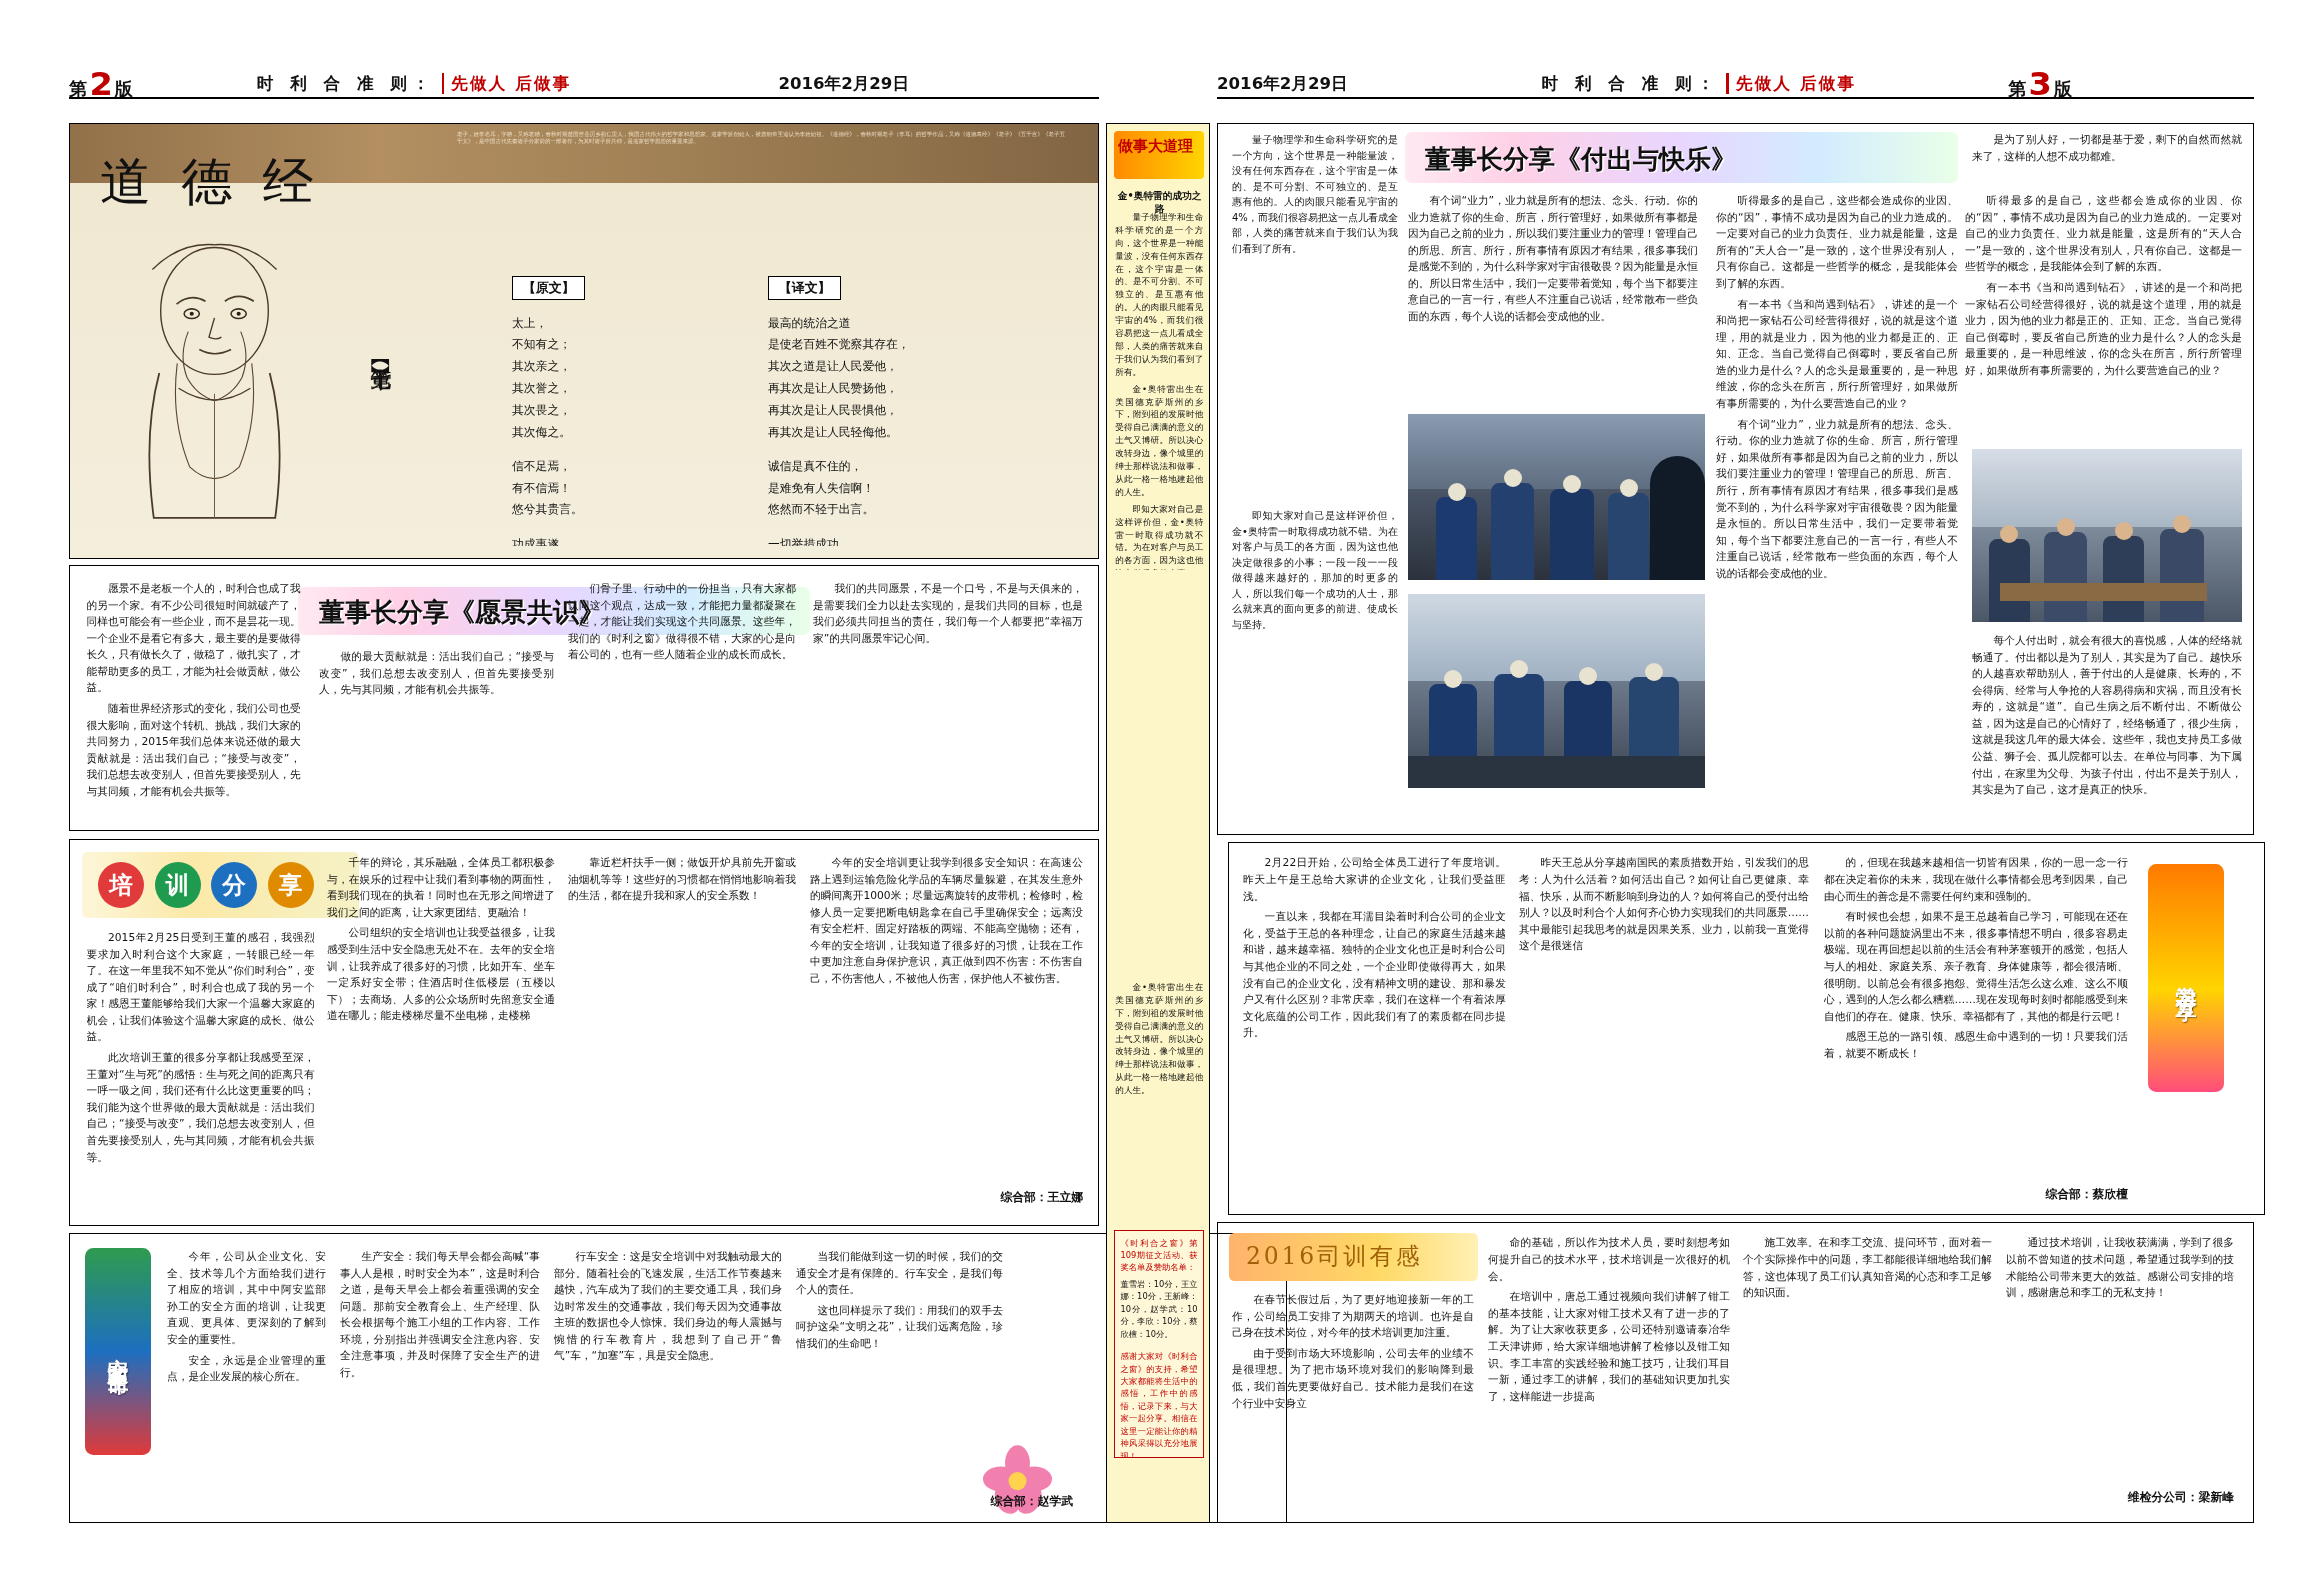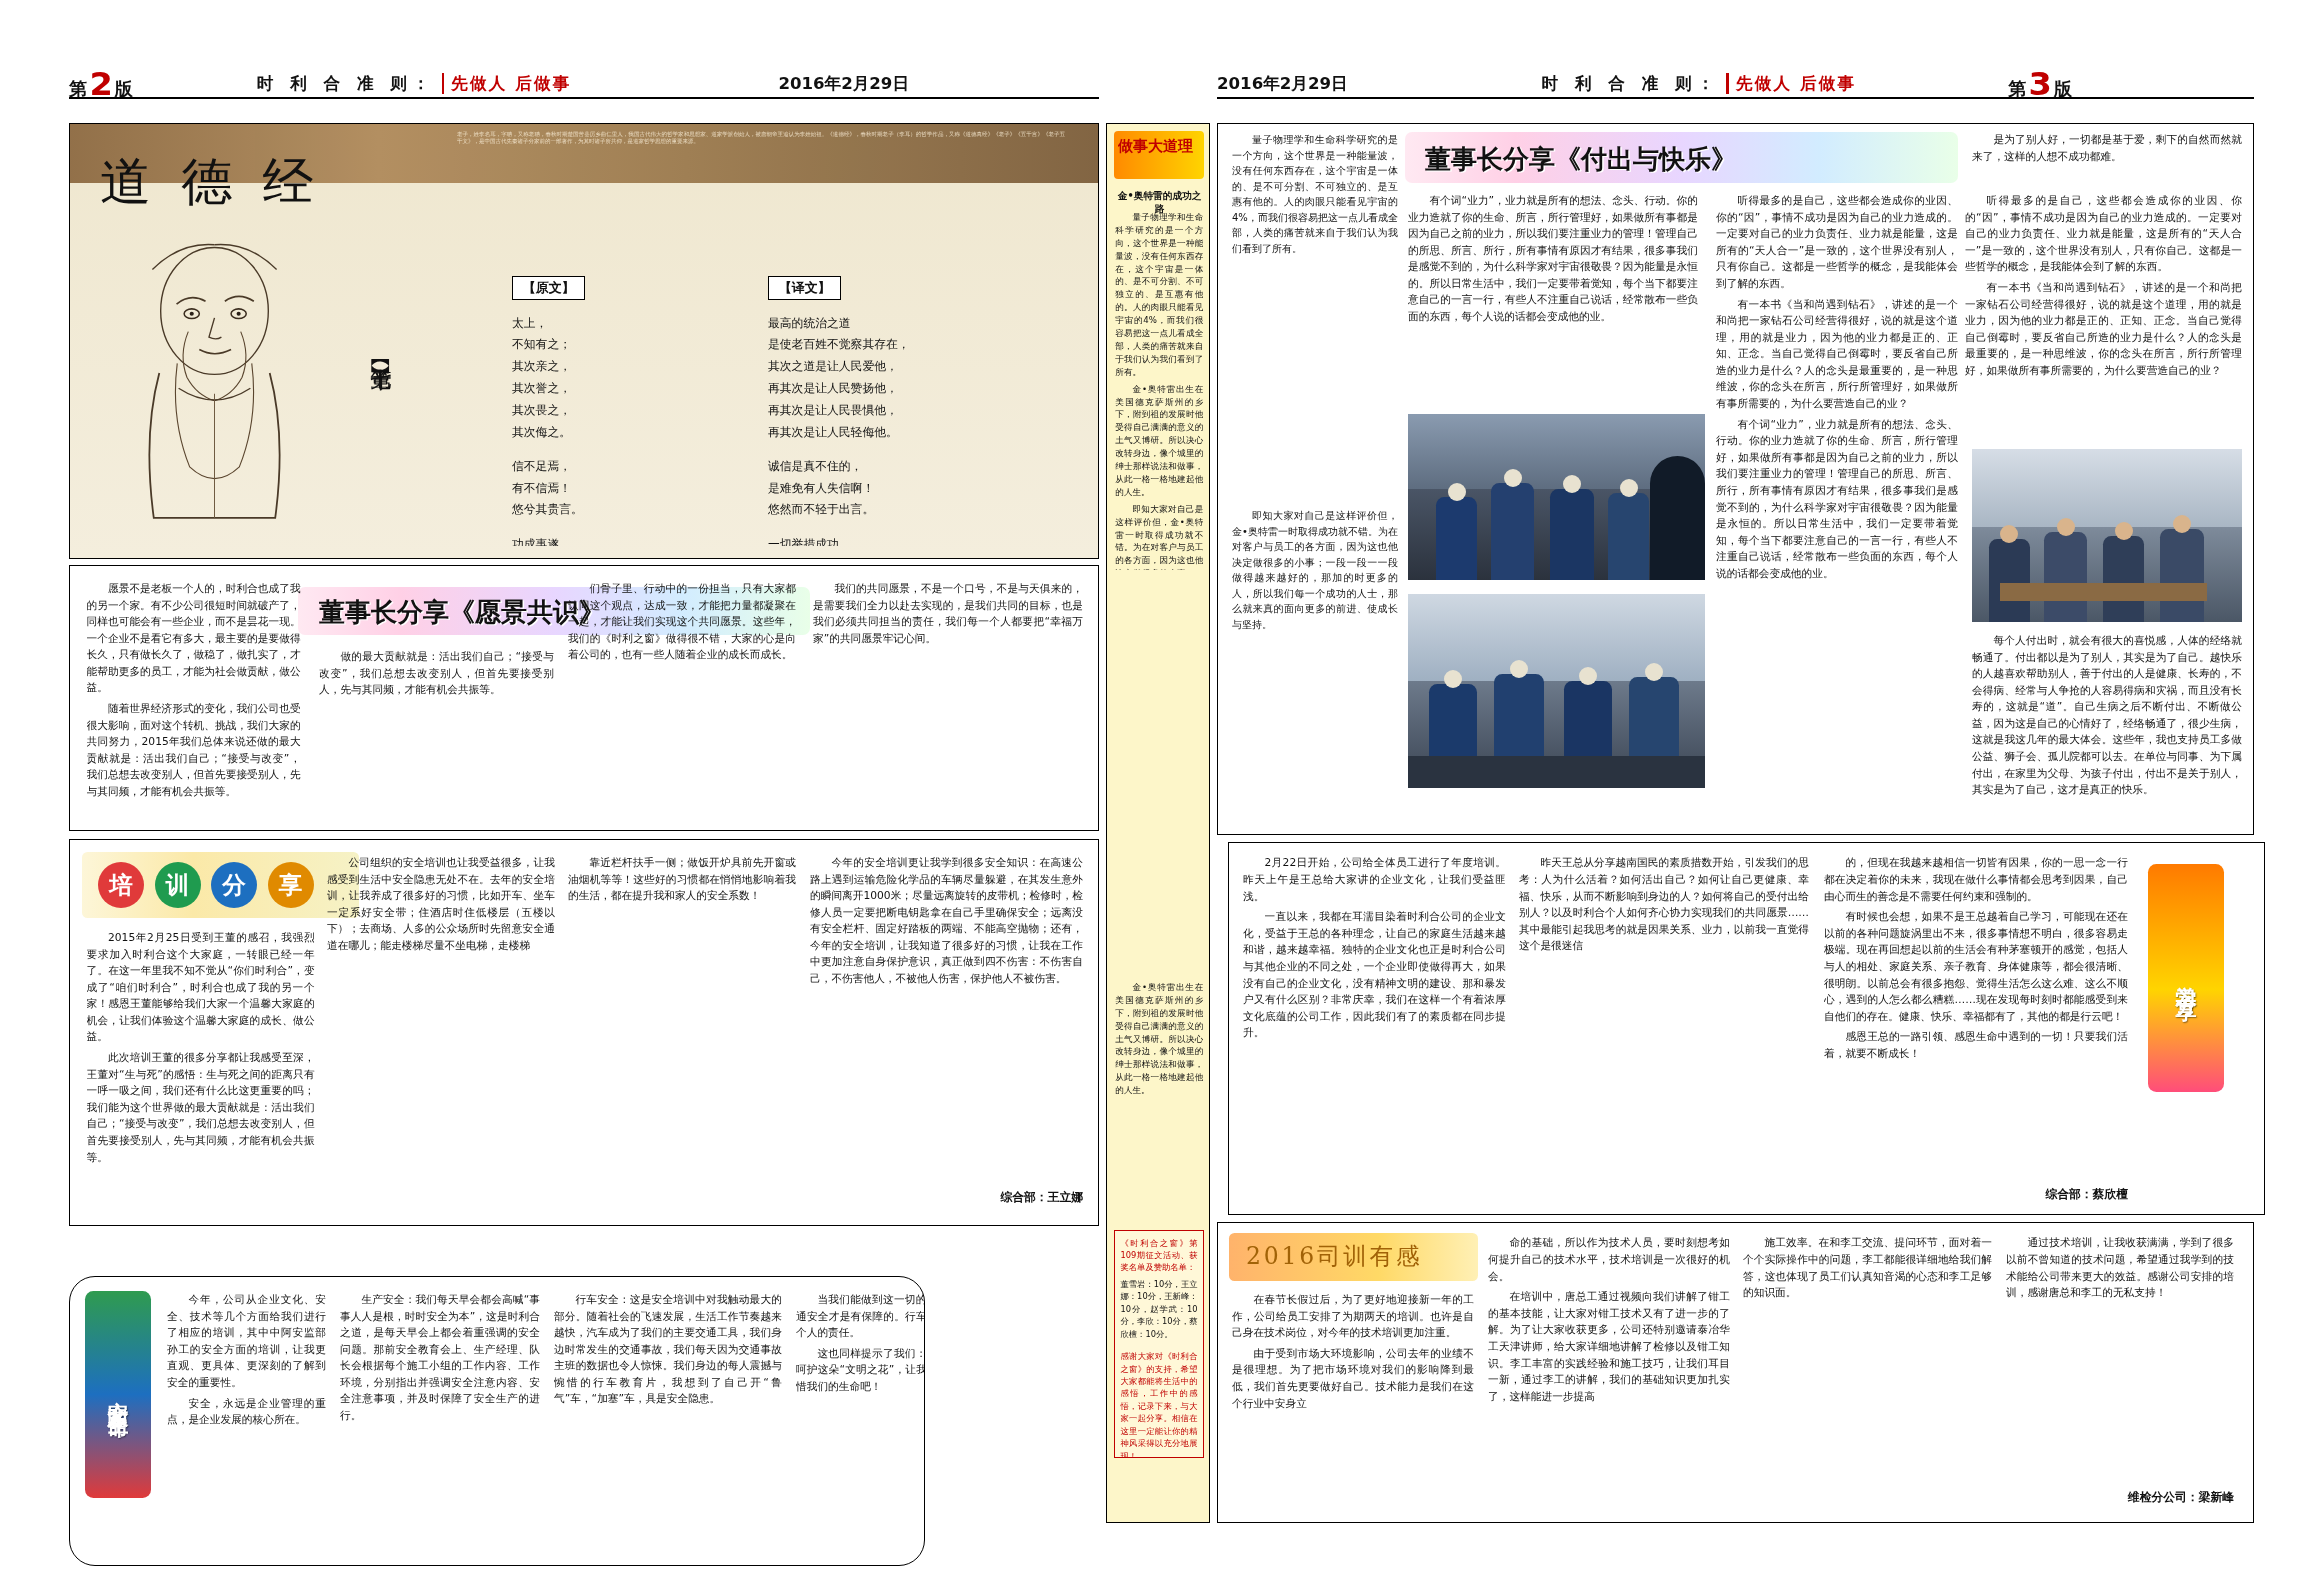--- a/index.html
+++ b/index.html
@@ -237,32 +237,33 @@
       <span class="circle-word" style="background:#1f9b4f">训</span>
       <span class="circle-word" style="background:#1d6fc0">分</span>
       <span class="circle-word" style="background:#e08a00">享</span>
     </div>
 
     <div class="plain col-text" style="left:16.6px;top:90px;width:228px;height:277px;">
       <p>2015年2月25日受到王董的感召，我强烈要求加入时利合这个大家庭，一转眼已经一年了。在这一年里我不知不觉从“你们时利合”，变成了“咱们时利合”，时利合也成了我的另一个家！感恩王董能够给我们大家一个温馨大家庭的机会，让我们体验这个温馨大家庭的成长、做公益。</p>
       <p>此次培训王董的很多分享都让我感受至深，王董对“生与死”的感悟：生与死之间的距离只有一呼一吸之间，我们还有什么比这更重要的吗；我们能为这个世界做的最大贡献就是：活出我们自己；“接受与改变”，我们总想去改变别人，但首先要接受别人，先与其同频，才能有机会共振等。</p>
     </div>
     <div class="plain col-text" style="left:257px;top:15px;width:228px;height:351px;">
+      <p>千年的辩论，其乐融融，全体员工都积极参与，在娱乐的过程中让我们看到事物的两面性，看到我们现在的执着！同时也在无形之间增进了我们之间的距离，让大家更团结、更融洽！</p>
       <p>公司组织的安全培训也让我受益很多，让我感受到生活中安全隐患无处不在。去年的安全培训，让我养成了很多好的习惯，比如开车、坐车一定系好安全带；住酒店时住低楼层（五楼以下）；去商场、人多的公众场所时先留意安全通道在哪儿；能走楼梯尽量不坐电梯，走楼梯</p>
     </div>
     <div class="plain col-text" style="left:498px;top:15px;width:228px;height:351px;">
       <p>靠近栏杆扶手一侧；做饭开炉具前先开窗或油烟机等等！这些好的习惯都在悄悄地影响着我的生活，都在提升我和家人的安全系数！</p>
     </div>
     <div class="plain col-text" style="left:740px;top:15px;width:273px;height:325px;">
       <p>今年的安全培训更让我学到很多安全知识：在高速公路上遇到运输危险化学品的车辆尽量躲避，在其发生意外的瞬间离开1000米；尽量远离旋转的皮带机；检修时，检修人员一定要把断电钥匙拿在自己手里确保安全；远离没有安全栏杆、固定好踏板的两端、不能高空抛物；还有，今年的安全培训，让我知道了很多好的习惯，让我在工作中更加注意自身保护意识，真正做到四不伤害：不伤害自己，不伤害他人，不被他人伤害，保护他人不被伤害。</p>
     </div>
     <div class="plain sig" style="left:740px;top:346px;width:273px;">综合部：王立娜</div>
   </div>
 
-  <div class="box" style="left:69px;top:1276px;width:856px;height:290px;border-radius:26px;">
+  <div class="box" style="left:69px;top:1233px;width:1218px;height:290px;">
     <div class="vtitle-pill" style="left:15px;top:14px;width:66px;height:207px;
          background:linear-gradient(180deg,#2f9b4f,#1d6fc0 50%,#e03a3a);">
       <span class="vtext">安全即生命</span>
     </div>
     <div class="plain col-text" style="left:97px;top:15px;width:159px;height:263px;">
       <p>今年，公司从企业文化、安全、技术等几个方面给我们进行了相应的培训，其中中阿安监部孙工的安全方面的培训，让我更直观、更具体、更深刻的了解到安全的重要性。</p>
       <p>安全，永远是企业管理的重点，是企业发展的核心所在。</p>
     </div>
     <div class="plain col-text" style="left:270px;top:15px;width:200px;height:263px;">
       <p>生产安全：我们每天早会都会高喊“事事人人是根，时时安全为本”，这是时利合之道，是每天早会上都会着重强调的安全问题。那前安全教育会上、生产经理、队长会根据每个施工小组的工作内容、工作环境，分别指出并强调安全注意内容、安全注意事项，并及时保障了安全生产的进行。</p>

